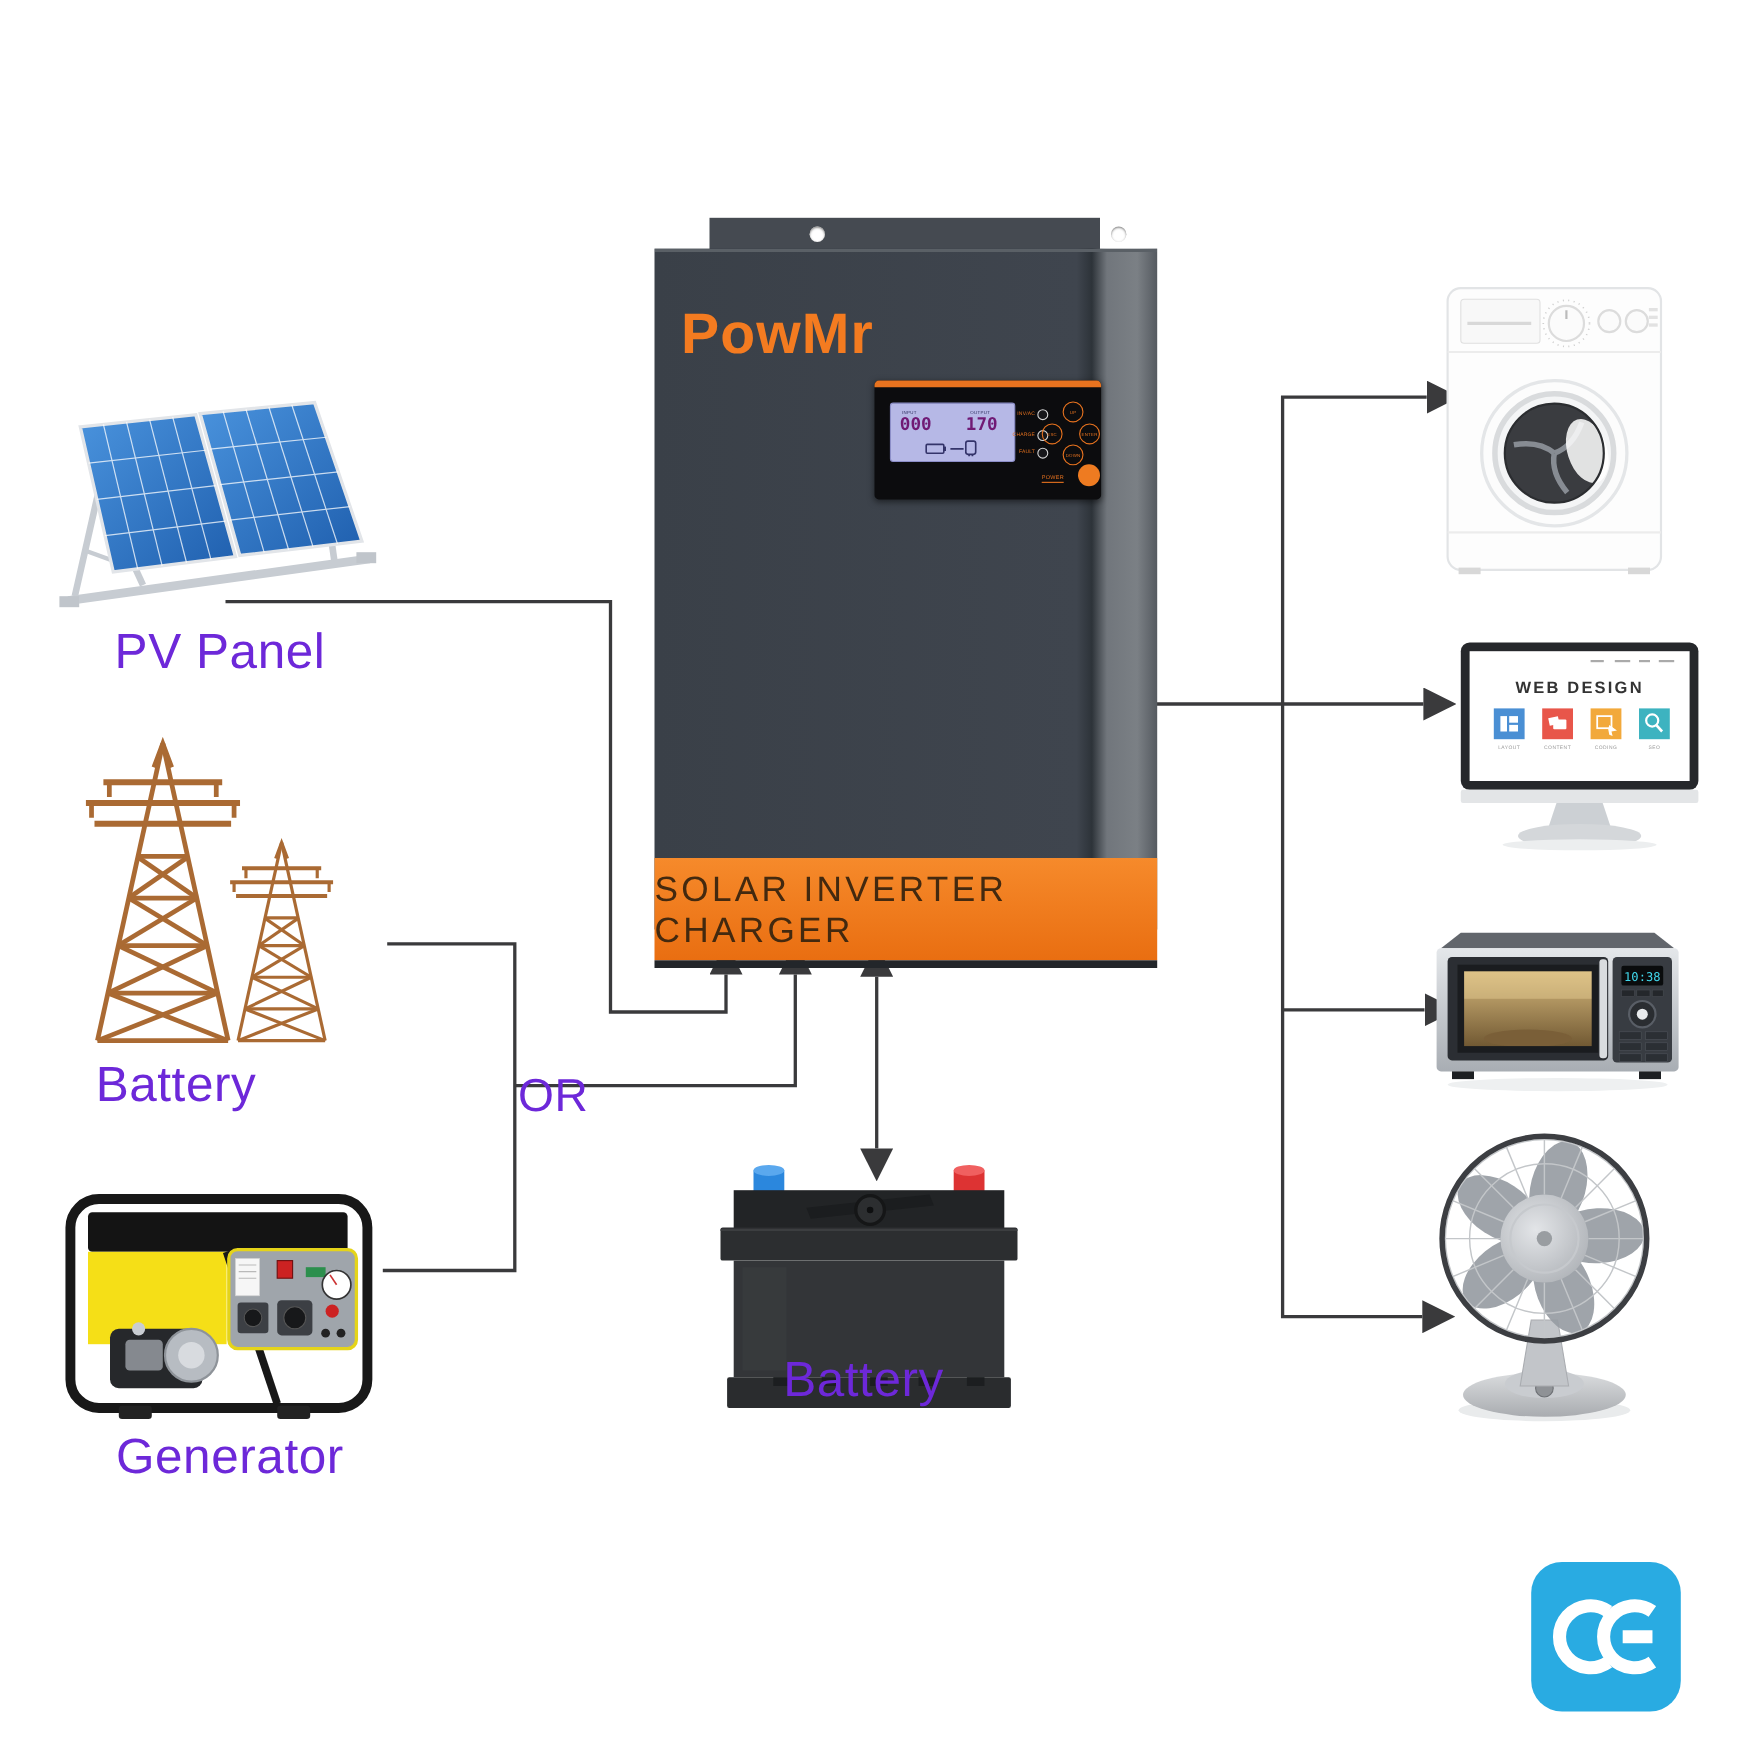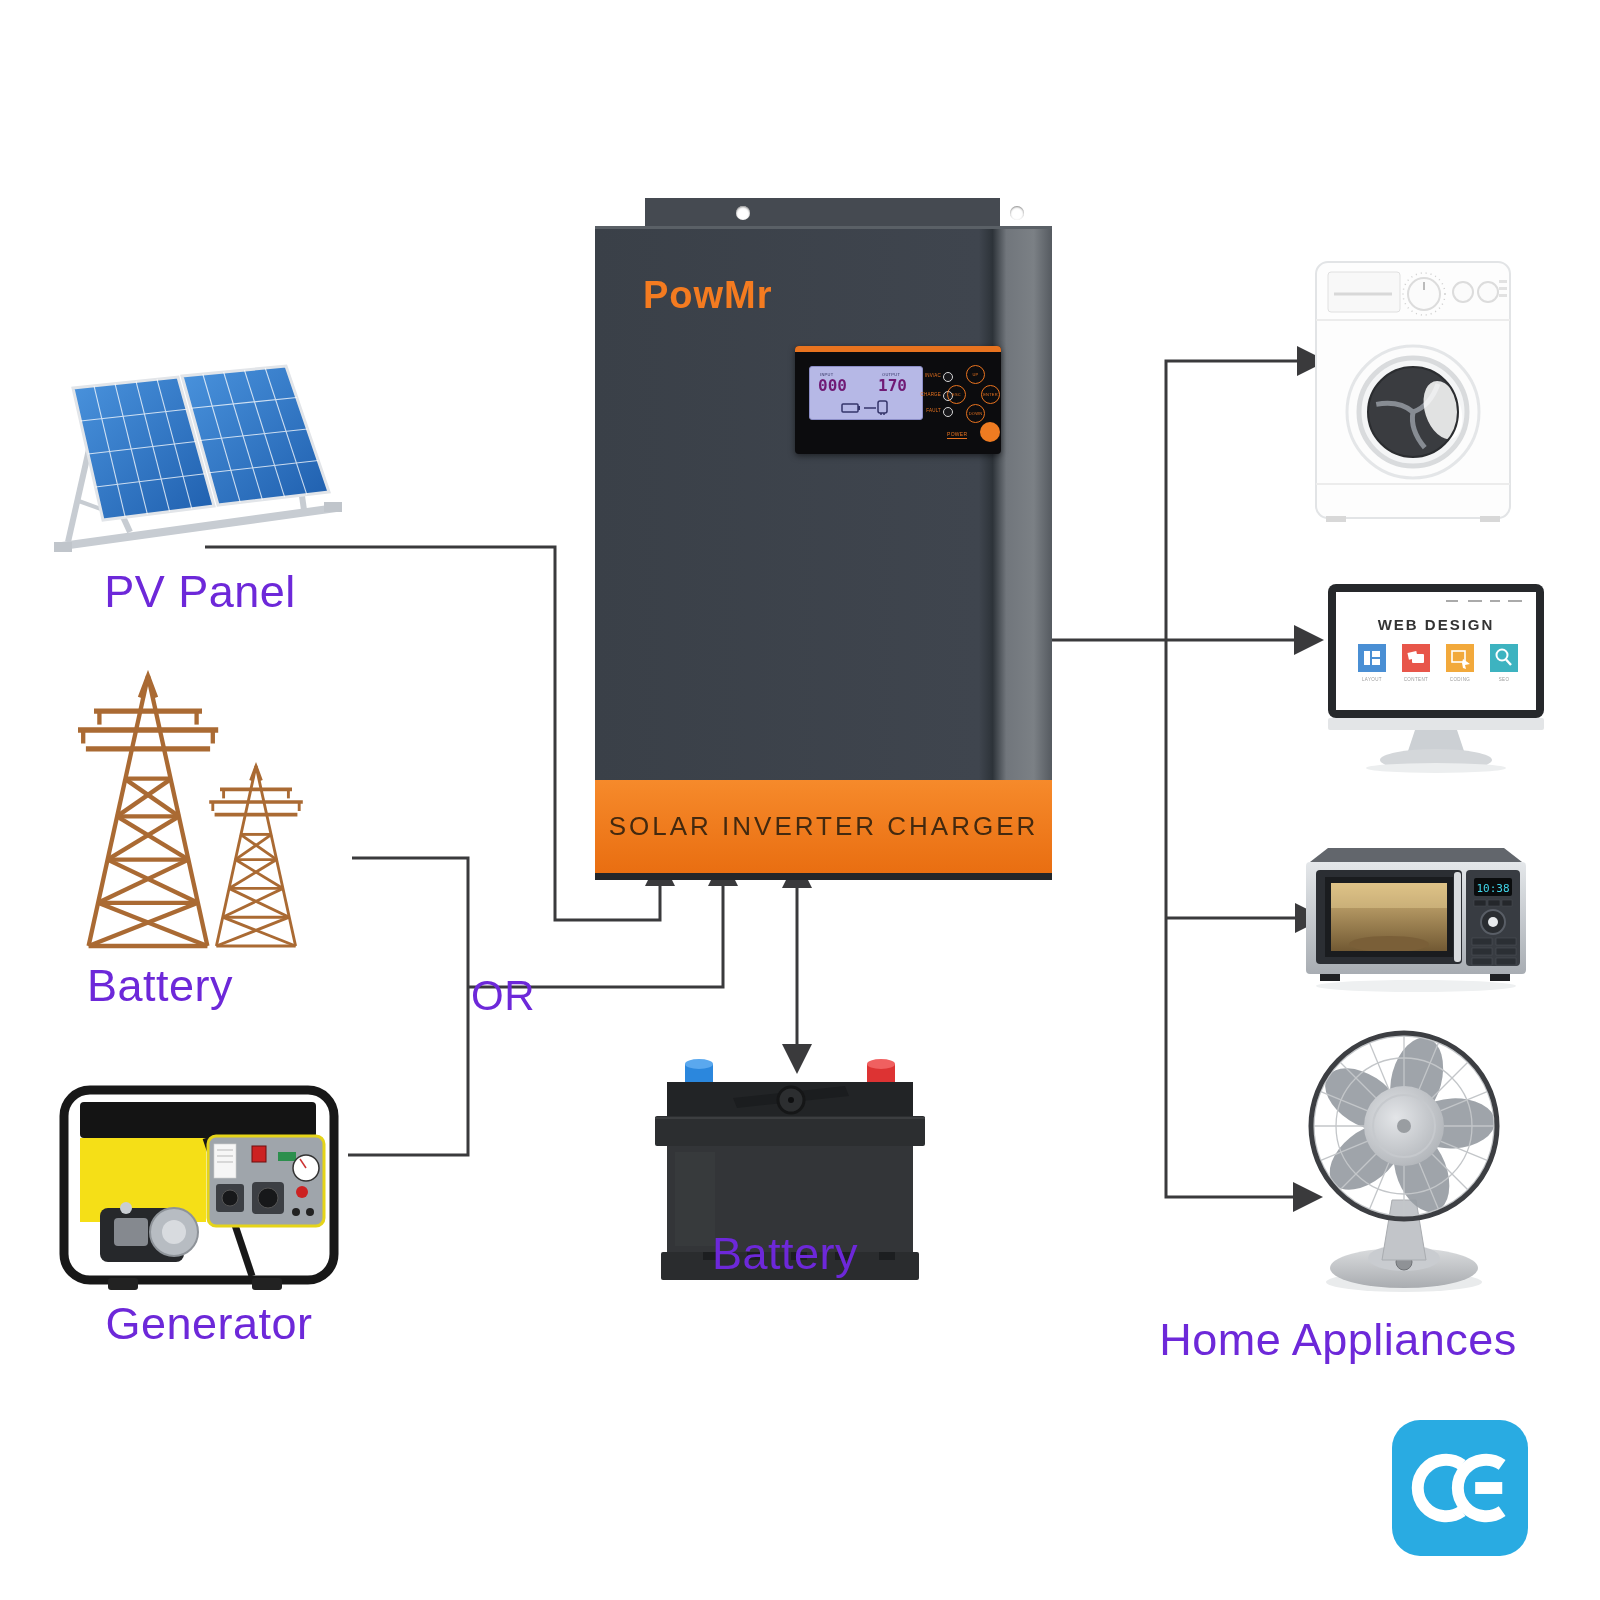--- a/index.html
+++ b/index.html
@@ -14,22 +14,22 @@
   .lbl-or{font-size:42px;}
   
   #inverter{left:595px;top:198px;width:457px;height:654px;z-index:3;}
   #inv-bracket{left:50px;top:0;width:355px;height:30px;background:#454a51;
                border-bottom:3px solid #2e3338;}
   .inv-hole{position:absolute;top:8px;width:14px;height:14px;border-radius:50%;
             background:#fff;box-shadow:inset 0 1px 2px #888;}
   #inv-body{left:0;top:28px;width:457px;height:619px;
             background:linear-gradient(90deg,#3a4048 0%,#3f454e 84%,#2d3339 87%,#71767c 90%,#7b8085 96%,#555a60 100%);
             box-shadow:inset 0 3px 0 #5a6066;}
-  #inv-logo{left:24px;top:48px;font-size:38px;font-weight:800;color:#f47b20;
-            letter-spacing:1px;margin-left:24px;}
+  #inv-logo{left:24px;top:48px;font-size:52px;font-weight:800;color:#f47b20;
+            letter-spacing:1px;}
   #inv-panel{left:200px;top:120px;width:206px;height:108px;background:#0c0c0e;
              border-radius:4px;box-shadow:0 2px 6px rgba(0,0,0,.5);}
   #inv-panel-stripe{left:0;top:0;width:100%;height:6px;background:#e8731f;
                     border-radius:4px 4px 0 0;}
   #inv-lcd{left:14px;top:20px;width:112px;height:52px;background:#b6b8e6;
            border-radius:3px;border:1px solid #8c8ec8;color:#2e2e5e;}
   .lcd-tiny{position:absolute;font-size:4px;letter-spacing:.3px;color:#2e2e5e;}
   .lcd-num{position:absolute;font-family:"DejaVu Sans Mono",monospace;font-weight:bold;
            font-size:16px;color:#701a75;}
   .led-row{position:absolute;height:9px;}
@@ -40,21 +40,21 @@
   .pbtn{position:absolute;width:17px;height:17px;border-radius:50%;
         border:1px solid #e8731f;color:#e8731f;font-size:4px;display:flex;
         align-items:center;justify-content:center;letter-spacing:.2px;}
   #power-lbl{position:absolute;left:152px;top:85px;font-size:5px;color:#e8731f;
              border-bottom:.5px solid #e8731f;padding-bottom:1px;letter-spacing:.3px;}
   #power-btn{position:absolute;left:185px;top:76px;width:20px;height:20px;
              border-radius:50%;background:#ee7b21;}
   #inv-orange{left:0;top:554px;width:457px;height:93px;
               background:linear-gradient(180deg,#f68a2b,#e96e11);
               display:flex;align-items:center;justify-content:center;}
-  #inv-orange span{font-size:26px;letter-spacing:3px;color:#43290f;}
+  #inv-orange span{font-size:32px;letter-spacing:3px;color:#43290f;}
   #inv-shadow{left:0;top:647px;width:457px;height:7px;background:#23262a;}
   
   #ce-badge{left:1392px;top:1420px;width:136px;height:136px;border-radius:28px;
             background:#29abe2;z-index:3;display:flex;align-items:center;justify-content:center;}
   
   .art{position:absolute;z-index:2;}
 </style>
 </head>
 <body>
 
@@ -442,21 +442,20 @@
       </div>
       <div class="abs" id="inv-shadow"></div>
     </div>
   </div>
 
   <div class="lbl" style="left:200px;top:566px">PV Panel</div>
   <div class="lbl" style="left:160px;top:960px">Battery</div>
   <div class="lbl lbl-or" style="left:503px;top:972px">OR</div>
   <div class="lbl" style="left:209px;top:1298px">Generator</div>
   <div class="lbl" style="left:785px;top:1228px">Battery</div>
-  <div class="lbl" style="left:1338px;top:1314px">Home Appliances</div>
 
   <div class="abs" id="ce-badge" aria-label="CE" style="background-color: rgb(41, 171, 226);">
     <svg width="104" height="70" viewBox="0 0 96 64">
       <g fill="none" stroke="#ffffff" stroke-width="11">
         <path d="M49.9,10.7 A26,26 0 1 0 49.9,53.3"></path>
         <path d="M86.9,10.7 A26,26 0 1 0 86.9,53.3"></path>
         <line x1="62" y1="32" x2="87" y2="32"></line>
       </g>
     </svg>
   </div>

